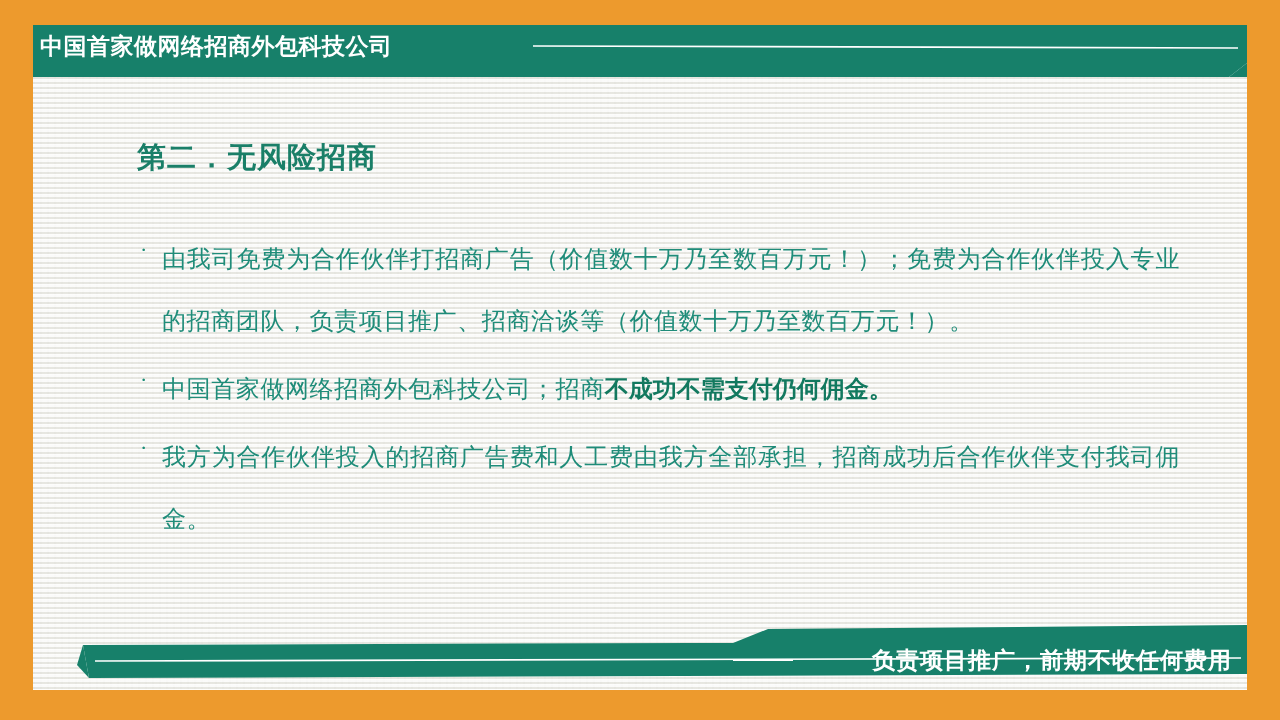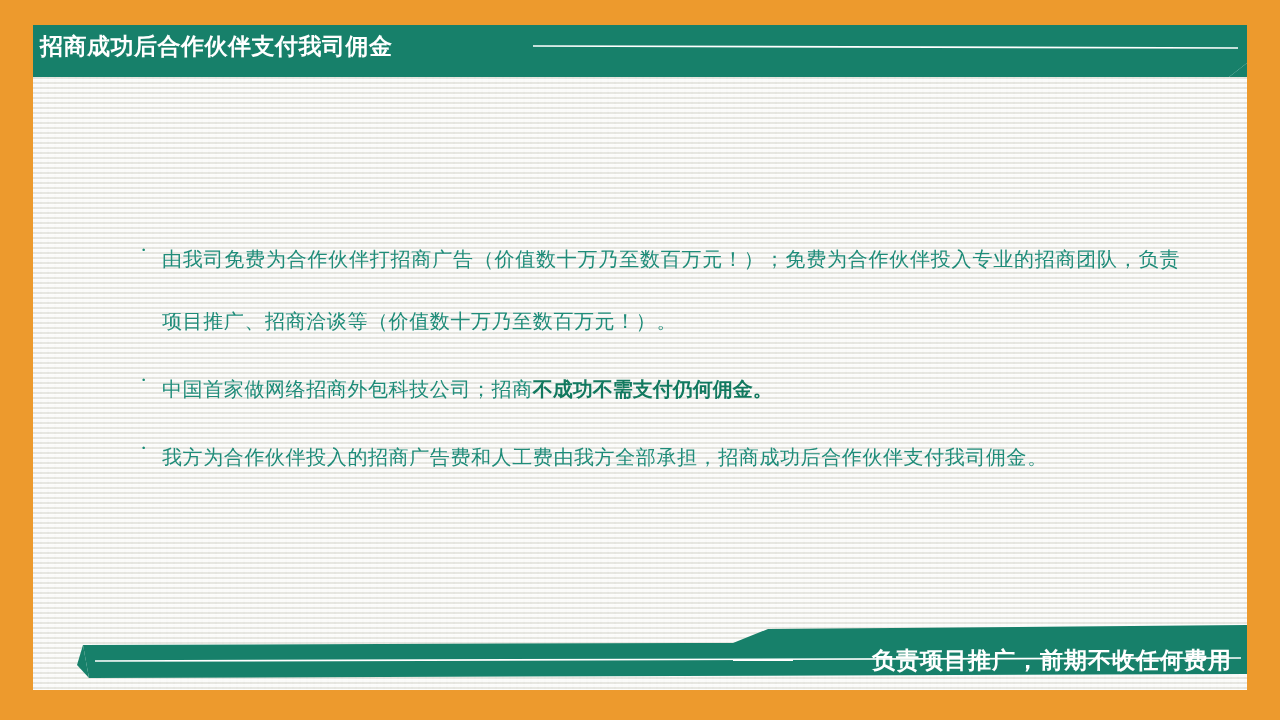--- a/index.html
+++ b/index.html
@@ -103,21 +103,21 @@
     width: 22px;
     color: #1A8D76;
     font-size: 22px;
     line-height: 44px;
     text-align: left;
     font-family: "Liberation Serif", serif;
   }
   .bullet-text {
     flex: 1 1 auto;
     color: #1F8C79;
-    font-size: 20px;
+    font-size: 24px;
     line-height: 62px;
     font-family: "DejaVu Serif", "Liberation Serif", serif;
     letter-spacing: 0.6px;
     text-align: justify;
   }
   .bullet-text .strong {
     color: #12795F;
     font-weight: bold;
     font-family: "Liberation Sans", sans-serif;
     letter-spacing: 0px;
@@ -152,22 +152,23 @@
 
   <div class="paper"></div>
 
   <div class="header-bar">
     <svg width="1214" height="52" viewBox="0 0 1214 52" xmlns="http://www.w3.org/2000/svg">
       <polygon points="0,0 1214,0 1214,38 1196,52 0,52" fill="#17806A"></polygon>
       <polygon points="1196,52 1214,38 1214,52" fill="#17806A"></polygon>
       <line x1="500" y1="21" x2="1205" y2="23" stroke="#FFFFFF" stroke-width="1.6"></line>
     </svg>
   </div>
-  <div class="header-title">招商成功后合作伙伴支付我司佣金</div>
-
+  <div class="header-title">中国首家做网络招商外包科技公司</div>
+
+  <div class="slide-title">第二．无风险招商</div>
 
   <div class="body-list">
 
     <div class="bullet-row">
       <span class="bullet-dot">·</span>
       <span class="bullet-text">
         <span>由我司免费为合作伙伴打招商广告（价值数十万乃至数百万元！）；免费为合作伙伴投入专业的招商团队，负责项目推广、招商洽谈等（价值数十万乃至数百万元！）。</span>
       </span>
     </div>
 

